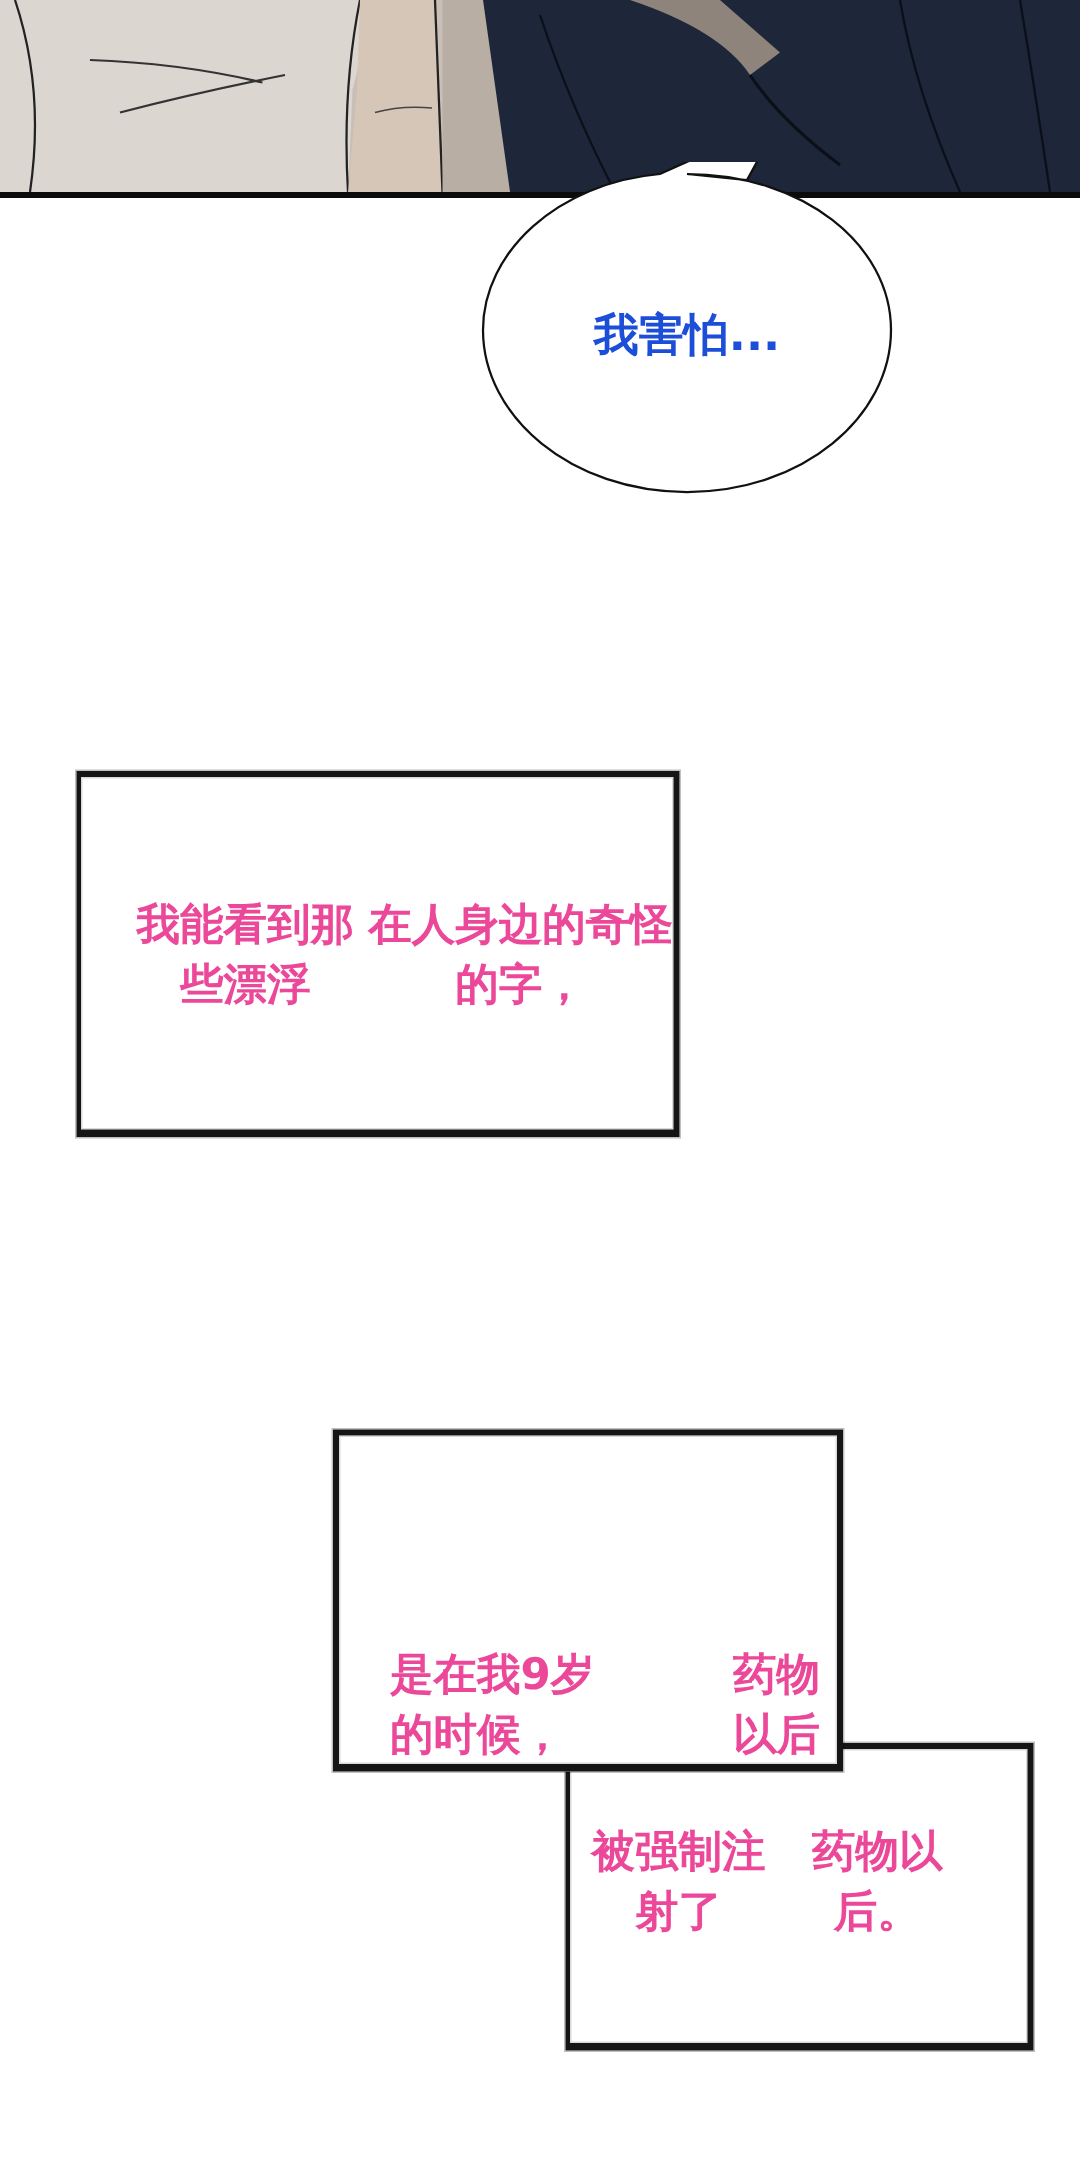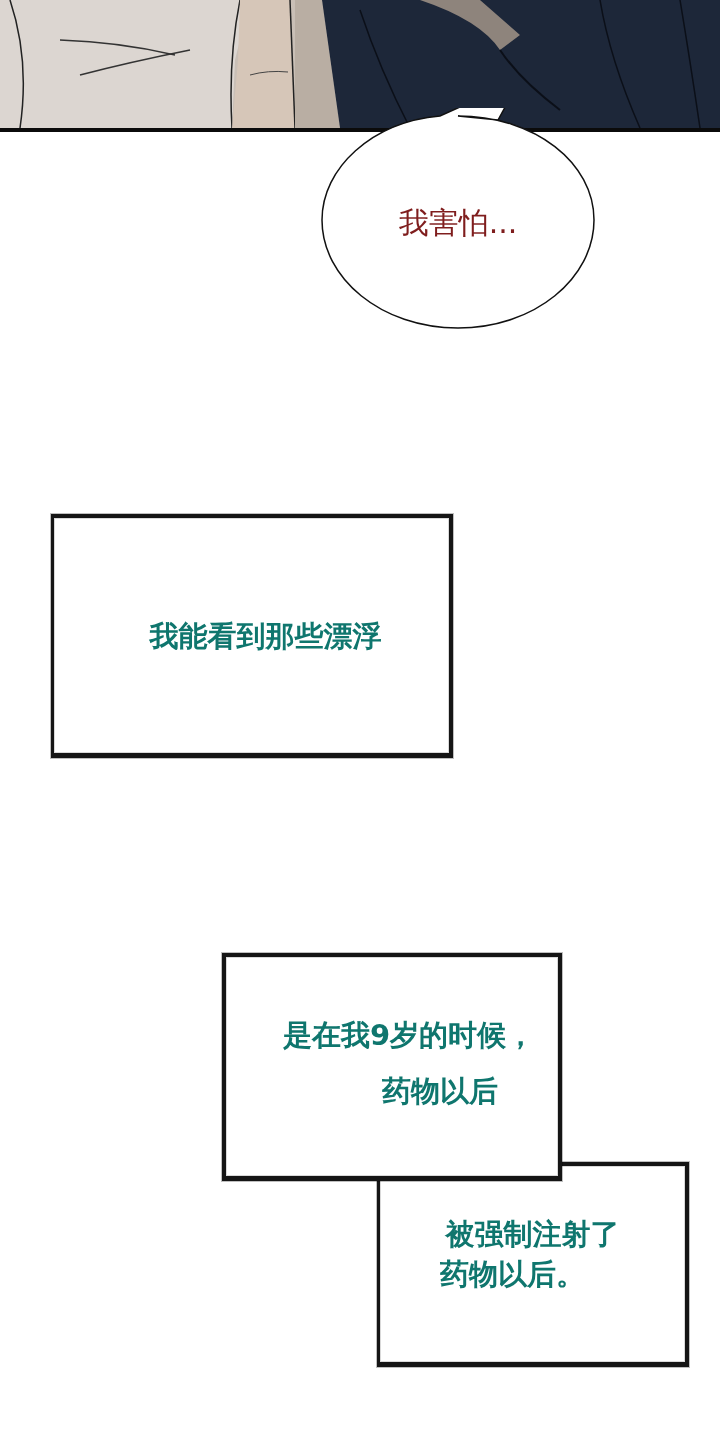--- a/index.html
+++ b/index.html
@@ -14,40 +14,40 @@
     border-bottom: 4px solid #0b0b0b;
   }
   .panel-top svg { display: block; }
   .bubble {
     position: absolute; left: 320px; top: 108px; width: 276px; height: 222px;
   }
   .bubble svg { position: absolute; left: 0; top: 0; }
   .bubble-text {
     position: absolute; left: 0; top: 0; width: 276px; height: 222px;
     display: flex; align-items: center; justify-content: center;
-    font-weight: normal; font-size: 30px; color: #7f1d1d;
+    font-weight: bold; font-size: 30px; color: #1d4ed8;
     padding-top: 8px; box-sizing: border-box;
   }
   .caption {
     position: absolute; background: #fff;
-    display: flex; flex-direction: column; justify-content: center;
-    font-weight: bold; color: #0f766e; font-size: 29px; line-height: 40px;
+    display: flex; flex-direction: row; justify-content: center;
+    font-weight: bold; color: #ec4899; font-size: 29px; line-height: 40px;
   }
   .rough {
     border-style: solid; border-color: #151515;
     box-shadow: 0 0 0 1px rgba(0,0,0,0.25), inset 0 0 0 1px rgba(0,0,0,0.15);
   }
   .cap1 {
     left: 51px; top: 514px; width: 395px; height: 235px;
     border-width: 4px 4px 5px 3px; align-items: center; text-align: center;
   }
   .cap2 {
     left: 222px; top: 953px; width: 340px; height: 228px;
     border-width: 4px 4px 5px 4px; justify-content: flex-start;
-    padding: 58px 0 0 34px; box-sizing: border-box; align-items: center; gap: 16px;
+    padding: 58px 0 0 34px; box-sizing: border-box; align-items: flex-end; gap: 16px;
   }
   .cap3 {
     left: 377px; top: 1162px; width: 312px; height: 205px;
     border-width: 4px 4px 5px 3px; align-items: center; text-align: center;
     padding-bottom: 20px; box-sizing: border-box;
   }
   .cap2 .l2 { padding-left: 62px; }
   .cap2 .l3 { padding-left: 62px; }
   .cap3 .l2 { padding-right: 40px; }
 </style>
@@ -81,20 +81,21 @@
 
 <div class="bubble">
   <svg width="276" height="222" viewBox="0 0 276 222">
     <path d="M138 8 C 215 8 274 55 274 112 C 274 170 215 220 138 220 C 61 220 2 170 2 112 C 2 60 52 14 120 8 L 200 -28 L 178 12 Z" fill="#ffffff" stroke="#111" stroke-width="1.5"></path>
   </svg>
   <div class="bubble-text">我害怕...</div>
 </div>
 
 <div class="caption cap1 rough">
   <div style="padding-left:28px">我能看到那些漂浮</div>
+  <div>在人身边的奇怪的字，</div>
 </div>
 
 <div class="caption cap3 rough">
   <div>被强制注射了</div>
   <div class="l2">药物以后。</div>
 </div>
 
 <div class="caption cap2 rough">
   <div>是在我9岁的时候，</div>
   <div class="l2">药物以后</div>

